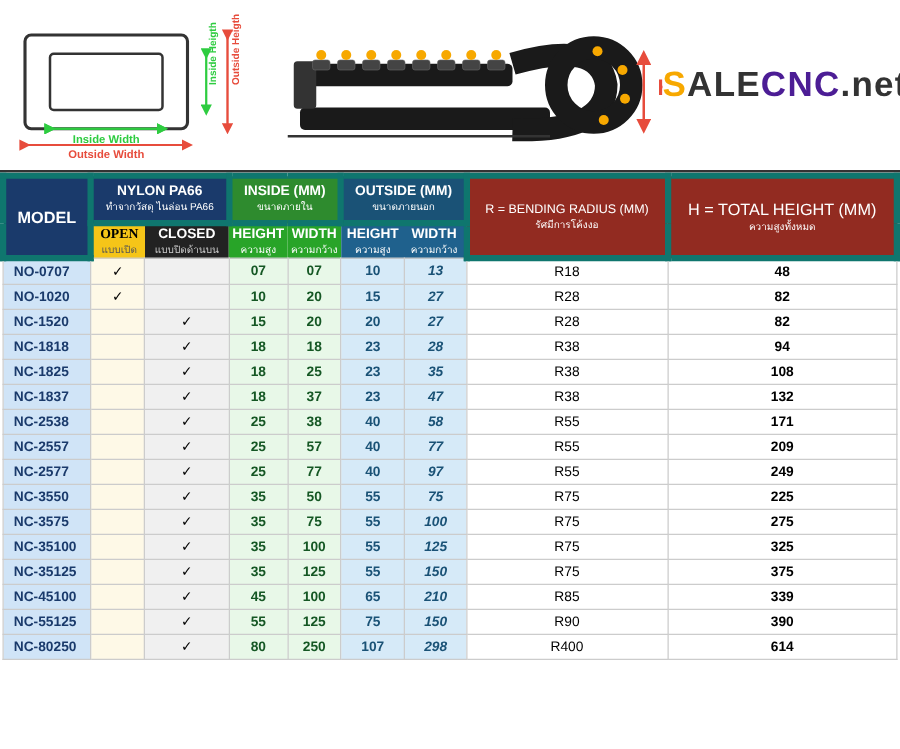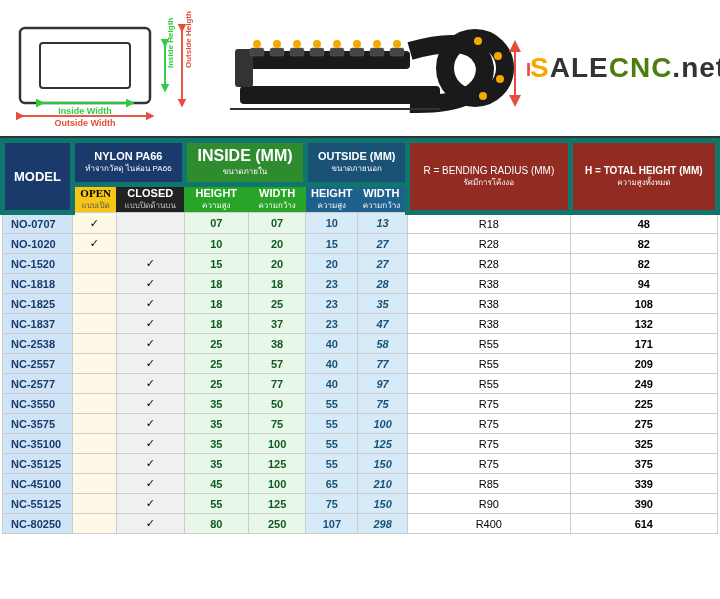--- a/index.html
+++ b/index.html
@@ -257,49 +257,49 @@
             <path d="M0,0 L6,3 L0,6 Z" fill="#e74c3c"></path>
           </marker>
         </defs>
 
         <line x1="0" y1="98" x2="210" y2="98" stroke="#333" stroke-width="2"></line>
       </svg>
     </div>
 
     <div style="text-align:center; padding-right:10px;">
       <div class="brand-text">
-        <span style="color:#f7a800;">S</span><span style="color:#333;">ALE</span><span style="color:#4d7c0f;">CNC</span><span style="color:#333;">.net</span>
+        <span style="color:#f7a800;">S</span><span style="color:#333;">ALE</span><span style="color:#4c1d95;">CNC</span><span style="color:#333;">.net</span>
       </div>
     </div>
   </div>
 </div>
 
 <div class="table-container">
   <table>
     <thead>
       <tr>
         <th rowspan="3" class="th-model" style="width:70px; font-size:13px;">MODEL</th>
         <th colspan="2" class="th-nylon">
           <span style="font-size:11px; font-weight:bold; display:block;">NYLON PA66</span>
           <span class="sub-thai">ทำจากวัสดุ ไนล่อน PA66</span>
         </th>
         <th colspan="2" class="th-inside">
-          <span style="font-size:16px; font-weight:bold; display:block;">INSIDE (MM)</span>
+          <span style="font-size:11px; font-weight:bold; display:block;">INSIDE (MM)</span>
           <span class="sub-thai">ขนาดภายใน</span>
         </th>
         <th colspan="2" class="th-outside">
           <span style="font-size:11px; font-weight:bold; display:block;">OUTSIDE (MM)</span>
           <span class="sub-thai">ขนาดภายนอก</span>
         </th>
         <th rowspan="2" class="th-bending">
           <span style="font-size:10px; font-weight:normal; display:block;">R = BENDING RADIUS (MM)</span>
           <span class="sub-thai">รัศมีการโค้งงอ</span>
         </th>
         <th rowspan="2" class="th-total">
-          <span style="font-size:10px; font-weight:bold; display:block;">H = TOTAL HEIGHT (MM)</span>
+          <span style="font-size:13px; font-weight:normal; display:block;">H = TOTAL HEIGHT (MM)</span>
           <span class="sub-thai">ความสูงทั้งหมด</span>
         </th>
       </tr>
       <tr>
         <th class="sub-open">
           <span style="font-size:11px; display:block;font-family:Liberation Serif, serif;">OPEN</span>
           <span class="sub-thai" style="color:#555;">แบบเปิด</span>
         </th>
         <th class="sub-closed">
           <span style="font-size:11px; display:block;">CLOSED</span>

